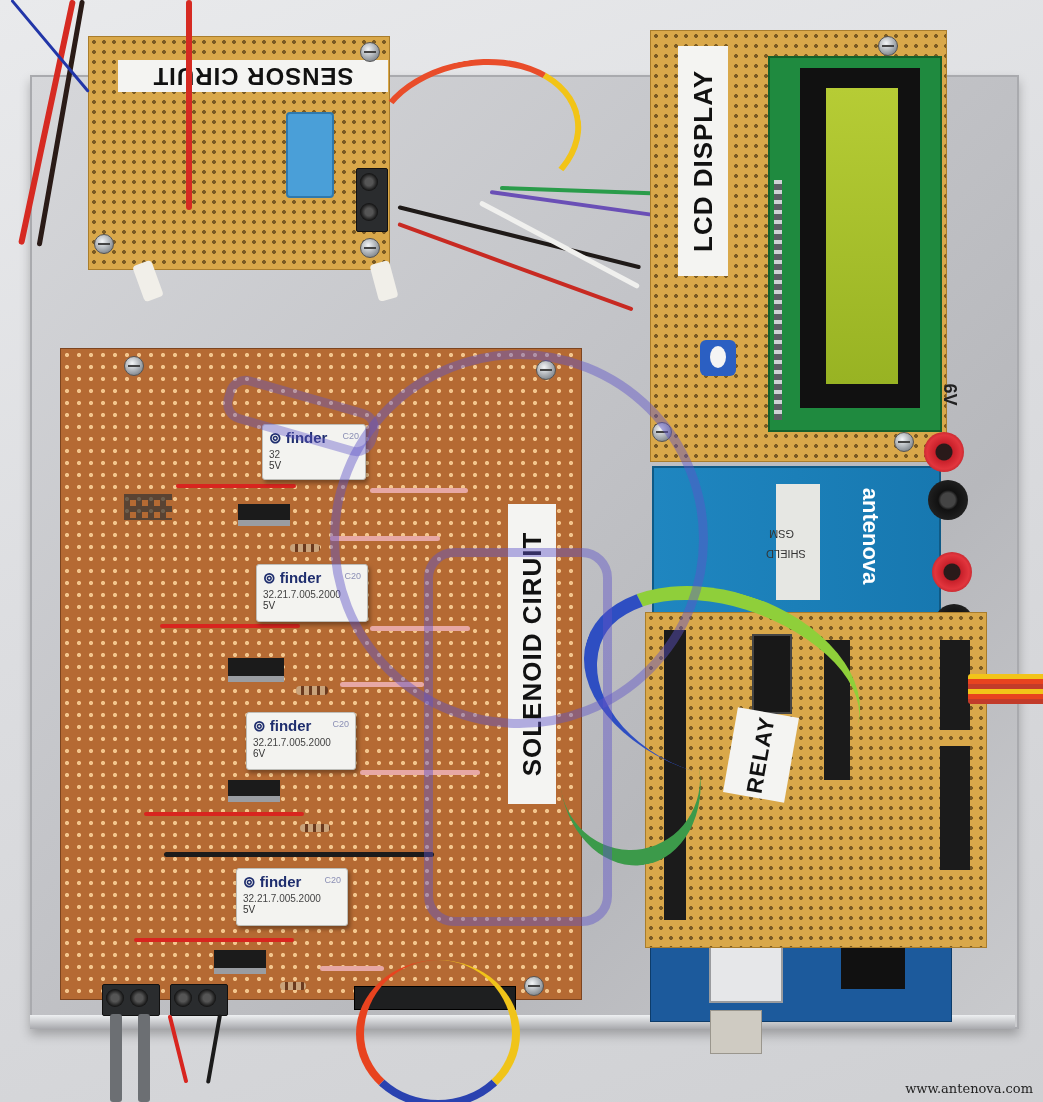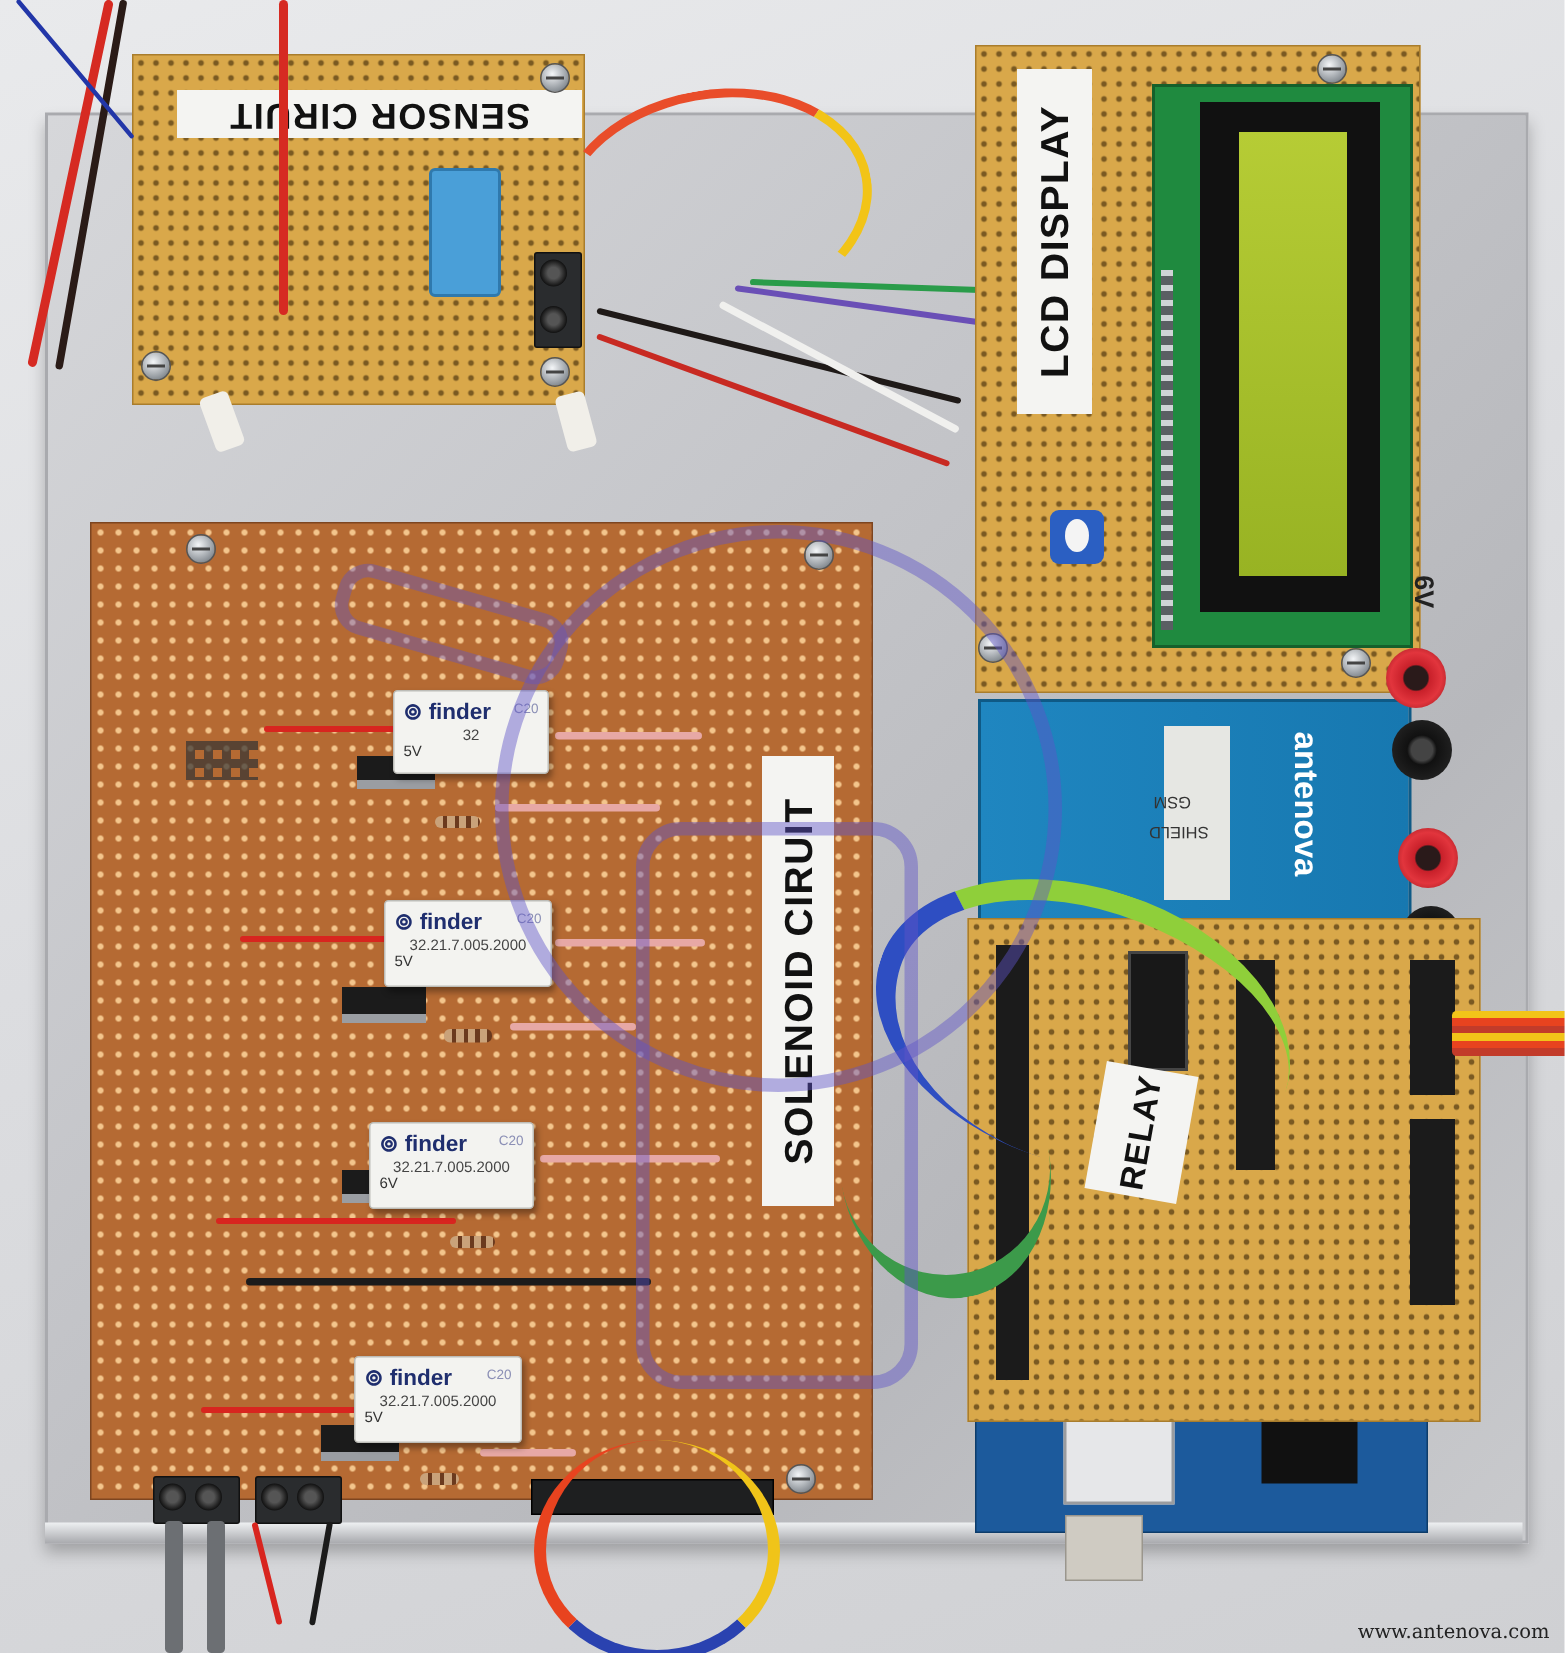--- a/index.html
+++ b/index.html
@@ -19,25 +19,25 @@
   .perf-brown{background-color:#b56a33;
     background-image:radial-gradient(circle,#f3c58c 1.7px,transparent 2.4px);
     background-size:12px 12px;border:1px solid #7d4520;}
   .screw{width:18px;height:18px;border-radius:50%;
     background:radial-gradient(circle at 40% 35%,#f4f6f8,#8d9399 70%,#5c6166);
     border:1px solid #555;}
   .screw::after{content:"";position:absolute;left:3px;top:8px;width:12px;height:2px;background:#444;}
   .label{background:#f4f4f2;color:#111;font-weight:bold;letter-spacing:1px;
     display:flex;align-items:center;justify-content:center;white-space:nowrap;}
   .relay{background:#f3f3f0;border:1px solid #bdbdb8;border-radius:3px;
-    box-shadow:2px 3px 4px rgba(0,0,0,.35);font-size:10px;color:#555;padding:4px 6px;box-sizing:border-box;margin-top:36px;}
+    box-shadow:2px 3px 4px rgba(0,0,0,.35);font-size:10px;color:#555;padding:4px 6px;box-sizing:border-box;}
   .relay .brand{font-weight:bold;font-size:15px;color:#1f2e6e;}
   .relay .brand::before{content:"⊚ ";}
   .relay .code{color:#8b8fb5;font-size:9px;float:right;margin-top:2px;}
-  .relay .pn{display:block;font-size:10px;color:#444;margin-top:2px;text-align:center;}
+  .relay .pn{display:block;font-size:10px;color:#444;margin-top:2px;}
   .relay .volt{display:block;font-size:10px;color:#333;}
   .wire{position:absolute;border-radius:3px;}
   .regulator{background:#1b1b1b;border-bottom:6px solid #9a9da2;}
   .terminal{background:#2a2c2e;border:1px solid #111;border-radius:2px;}
   .terminal span{display:inline-block;width:18px;height:18px;border-radius:50%;
     margin:4px 3px;background:radial-gradient(circle,#555 30%,#111 70%);}
   .jack{width:40px;height:40px;border-radius:50%;}
   .jack.red{background:radial-gradient(circle,#2a1a1a 28%,#c8202a 32%,#e2353d 60%,#8f1418 100%);}
   .jack.black{background:radial-gradient(circle,#444 25%,#111 35%,#1f1f1f 70%,#000 100%);}
   .ribbon{position:absolute;border-radius:50%;border-style:solid;border-color:transparent;}

